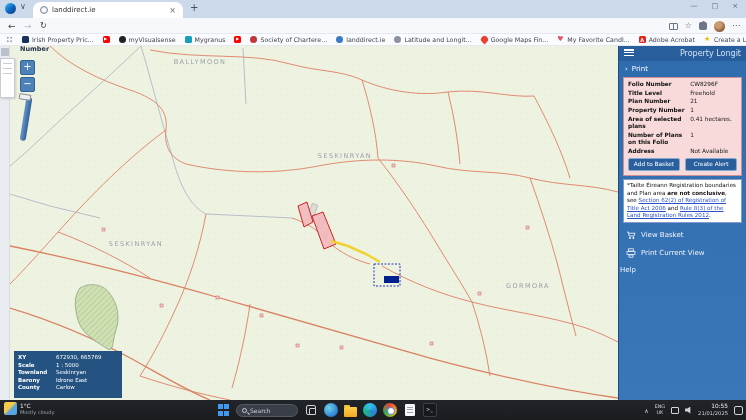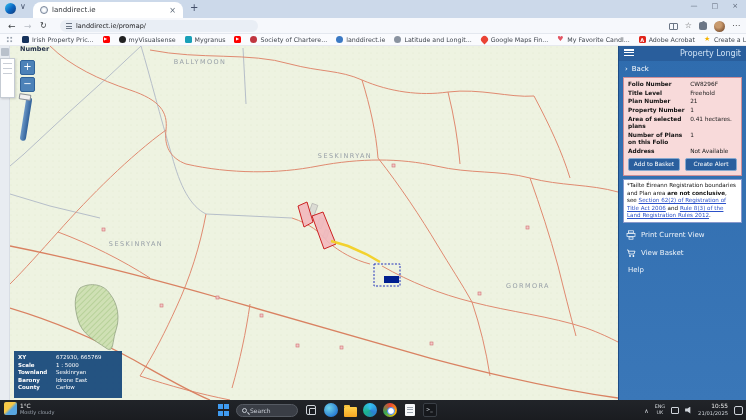--- a/index.html
+++ b/index.html
@@ -164,24 +164,20 @@
       <span>—</span>
       <span>□</span>
       <span>×</span>
     </div>
   </div>
 
   <div class="toolbar">
     <span class="nav-ico" style="left:8px">←</span>
     <span class="nav-ico" style="left:24px; color:#b8bdc4">→</span>
     <span class="nav-ico" style="left:40px; font-size:8px">↻</span>
-    <div class="url-pill">
-      <span class="tune-ico"></span>
-      <span class="url-text">landdirect.ie/promap/</span>
-    </div>
     <div class="tb-right">
       <span class="split-ico"></span>
       <span class="star-ico">☆</span>
       <span class="puzzle-ico"></span>
       <span class="avatar"></span>
       <span class="menu-dots">⋯</span>
     </div>
   </div>
 
   <div class="bookmarks-bar">
@@ -348,21 +344,21 @@
     <div class="p-header">
       <span class="hamburger">
           <i></i>
           <i></i>
           <i></i>
         </span>
       <span class="p-title">Property Longit</span>
     </div>
     <div class="back-row">
       <span>›</span>
-      <span>Back</span>
+      <span>Print</span>
     </div>
     <div class="pink-box">
       <div class="f-row">
           <span class="f-label">Folio Number</span>
           <span class="f-value">CW8296F</span>
         </div>
       <div class="f-row">
           <span class="f-label">Title Level</span>
           <span class="f-value">Freehold</span>
         </div>
@@ -385,37 +381,37 @@
       <div class="f-row">
           <span class="f-label">Address</span>
           <span class="f-value">Not Available</span>
         </div>
       <div class="btn-row">
         <div class="p-btn">Add to Basket</div>
         <div class="p-btn">Create Alert</div>
       </div>
     </div>
     <div class="disclaimer"><span>*Tailte Éireann Registration boundaries and Plan area </span><b>are not conclusive</b><span>, see </span><span class="dlink">Section 62(2) of Registration of Title Act 2006</span><span> and </span><span class="dlink">Rule 8(3) of the Land Registration Rules 2012</span><span>.</span></div>
+    <div class="menu-row">
+      <svg width="10" height="10" viewBox="0 0 10 10">
+        <path d="M1 2 H2.2 L3.2 6 H8 L9 3.2 H2.6" stroke="#fff" stroke-width="0.8" fill="none"></path>
+        <circle cx="4" cy="8" r="0.9" fill="#fff"></circle>
+          <circle cx="7.4" cy="8" r="0.9" fill="#fff"></circle>
+      </svg>
+      <span>View Basket</span>
+    </div>
     <div class="menu-row">
       <svg width="10" height="10" viewBox="0 0 10 10">
         <rect x="2.5" y="0.8" width="5" height="2.2" stroke="#fff" stroke-width="0.7" fill="none"></rect>
         <rect x="1" y="3.6" width="8" height="3" stroke="#fff" stroke-width="0.7" fill="none"></rect>
         <rect x="3" y="7" width="4" height="2.2" stroke="#fff" stroke-width="0.7" fill="none"></rect>
       </svg>
       <span>Print Current View</span>
     </div>
-    <div class="menu-row">
-      <svg width="10" height="10" viewBox="0 0 10 10">
-        <path d="M1 2 H2.2 L3.2 6 H8 L9 3.2 H2.6" stroke="#fff" stroke-width="0.8" fill="none"></path>
-        <circle cx="4" cy="8" r="0.9" fill="#fff"></circle>
-          <circle cx="7.4" cy="8" r="0.9" fill="#fff"></circle>
-      </svg>
-      <span>View Basket</span>
-    </div>
-    <div class="menu-row" style="padding-left:9px">
+    <div class="menu-row" style="padding-left:1px">
       <span>Help</span>
     </div>
   </div>
 
   <div class="taskbar">
     <div class="weather">
       <span class="w-icon"></span>
       <span>
         <div class="w-temp">1°C</div>
         <div class="w-cond">Mostly cloudy</div>

